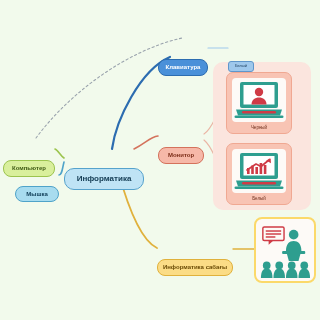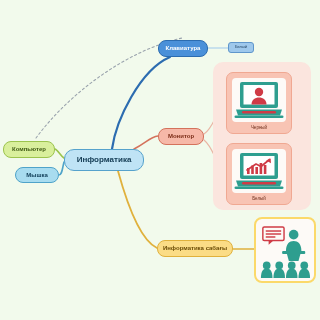--- a/index.html
+++ b/index.html
@@ -33,20 +33,21 @@
     display: flex;
     align-items: center;
     justify-content: center;
     box-sizing: border-box;
     border-radius: 9px;
     border: 1px solid #7aa8cf;
     text-align: left;
     line-height: 1.05;
     white-space: nowrap;
     z-index: 5;
+    margin-top: 19px;
   }
 
   .n-center {
     left: 64px; top: 149px;
     width: 80px; height: 22px;
     background: #bfe3f5;
     border-color: #56a2cc;
     border-radius: 10px;
     color: #123a52;
     font-size: 8px;

